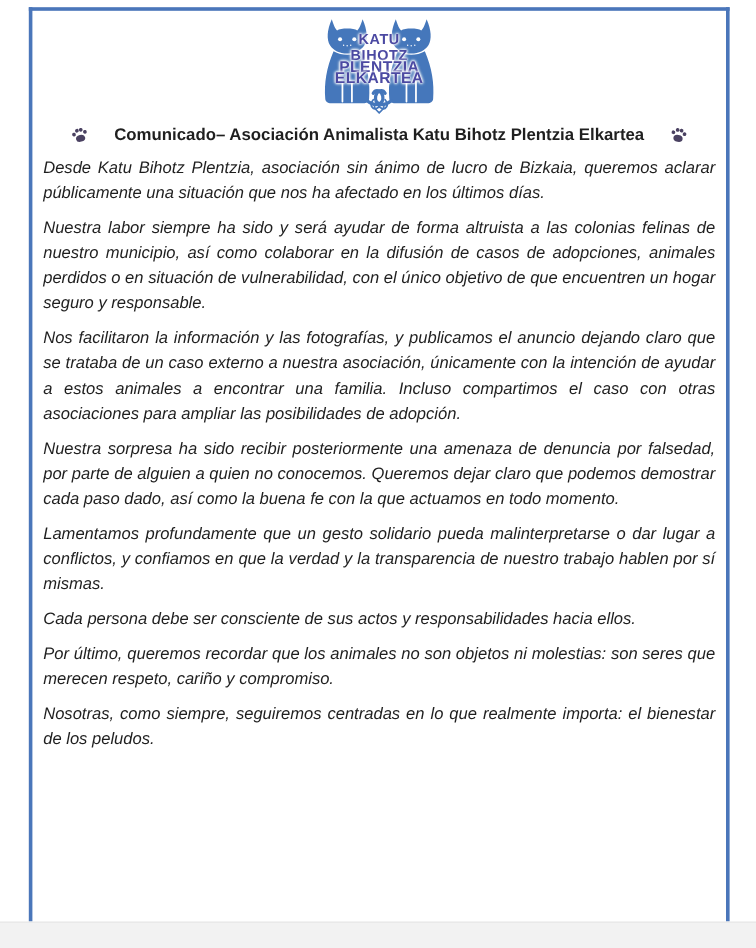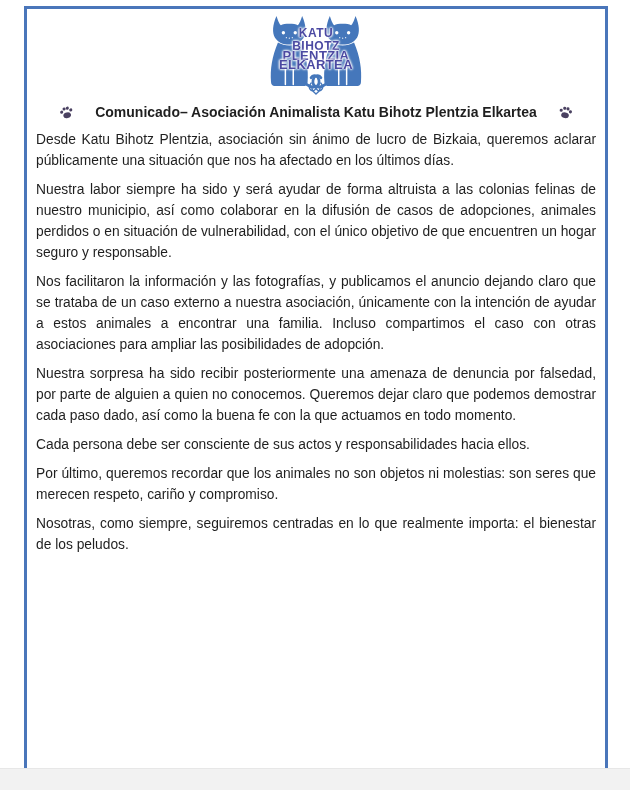--- a/index.html
+++ b/index.html
@@ -63,20 +63,21 @@
     font-weight: bold;
     font-size: 14px;
     color: var(--body-text, #1f1f1f);
   }
   .paw { width: 15px; height: 15px; flex: 0 0 auto; }
   .paw.left  { transform: rotate(-14deg); }
   .paw.right { transform: rotate(10deg); }
   .content {
     margin-top: 9px;
     padding: 0 2px;
+    font-style: italic;
   }
   p.para {
     margin: 0 0 8px 0;
     text-align: justify;
     font-size: 13.8px;
     line-height: 21px;
     color: var(--body-text, #1f1f1f);
   }
   .page-gutter {
     position: absolute;
@@ -169,20 +170,21 @@
           <circle cx="19.6" cy="9.6" r="2.5"></circle>
         </g>
       </svg>
     </div>
 
     <div class="content">
       <p class="para">Desde Katu Bihotz Plentzia, asociación sin ánimo de lucro de Bizkaia, queremos aclarar públicamente una situación que nos ha afectado en los últimos días.</p>
       <p class="para">Nuestra labor siempre ha sido y será ayudar de forma altruista a las colonias felinas de nuestro municipio, así como colaborar en la difusión de casos de adopciones, animales perdidos o en situación de vulnerabilidad, con el único objetivo de que encuentren un hogar seguro y responsable.</p>
       <p class="para">Nos facilitaron la información y las fotografías, y publicamos el anuncio dejando claro que se trataba de un caso externo a nuestra asociación, únicamente con la intención de ayudar a estos animales a encontrar una familia. Incluso compartimos el caso con otras asociaciones para ampliar las posibilidades de adopción.</p>
       <p class="para">Nuestra sorpresa ha sido recibir posteriormente una amenaza de denuncia por falsedad, por parte de alguien a quien no conocemos. Queremos dejar claro que podemos demostrar cada paso dado, así como la buena fe con la que actuamos en todo momento.</p>
+      <p class="para">Lamentamos profundamente que un gesto solidario pueda malinterpretarse o dar lugar a conflictos, y confiamos en que la verdad y la transparencia de nuestro trabajo hablen por sí mismas.</p>
       <p class="para">Cada persona debe ser consciente de sus actos y responsabilidades hacia ellos.</p>
       <p class="para">Por último, queremos recordar que los animales no son objetos ni molestias: son seres que merecen respeto, cariño y compromiso.</p>
       <p class="para">Nosotras, como siempre, seguiremos centradas en lo que realmente importa: el bienestar de los peludos.</p>
     </div>
 
   </div>
 
   <div class="page-gutter"></div>
 </div>
 

